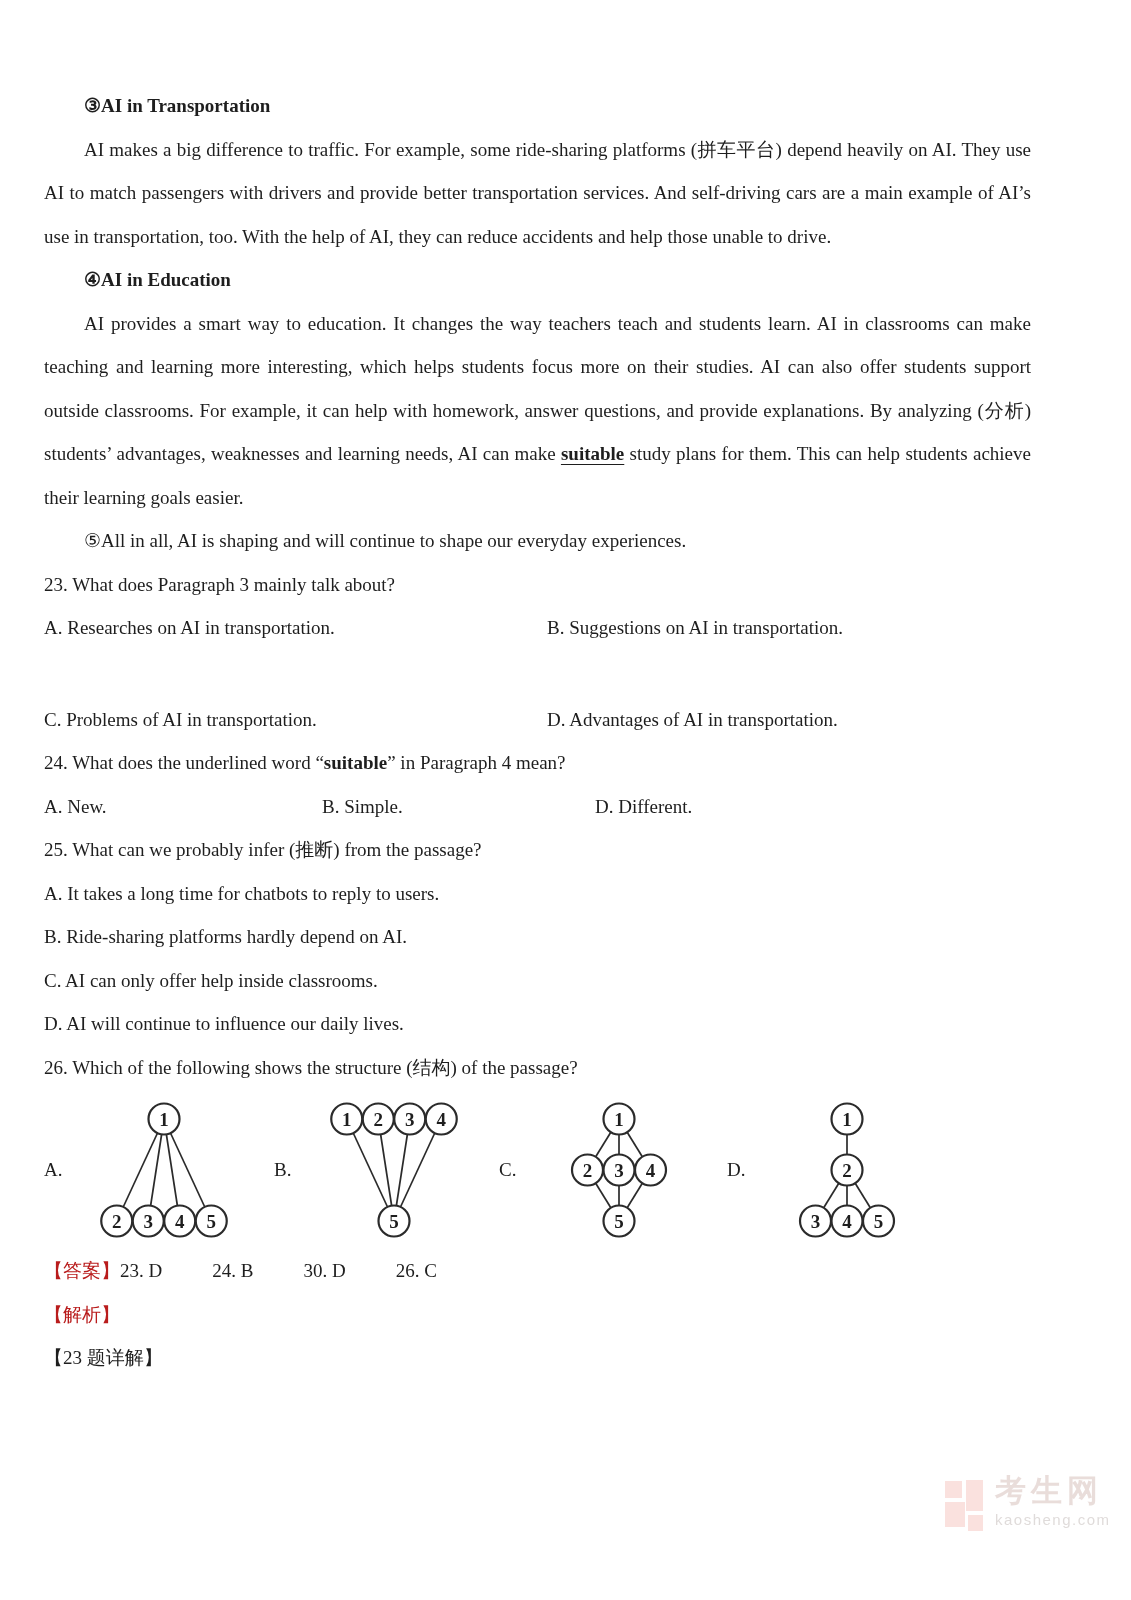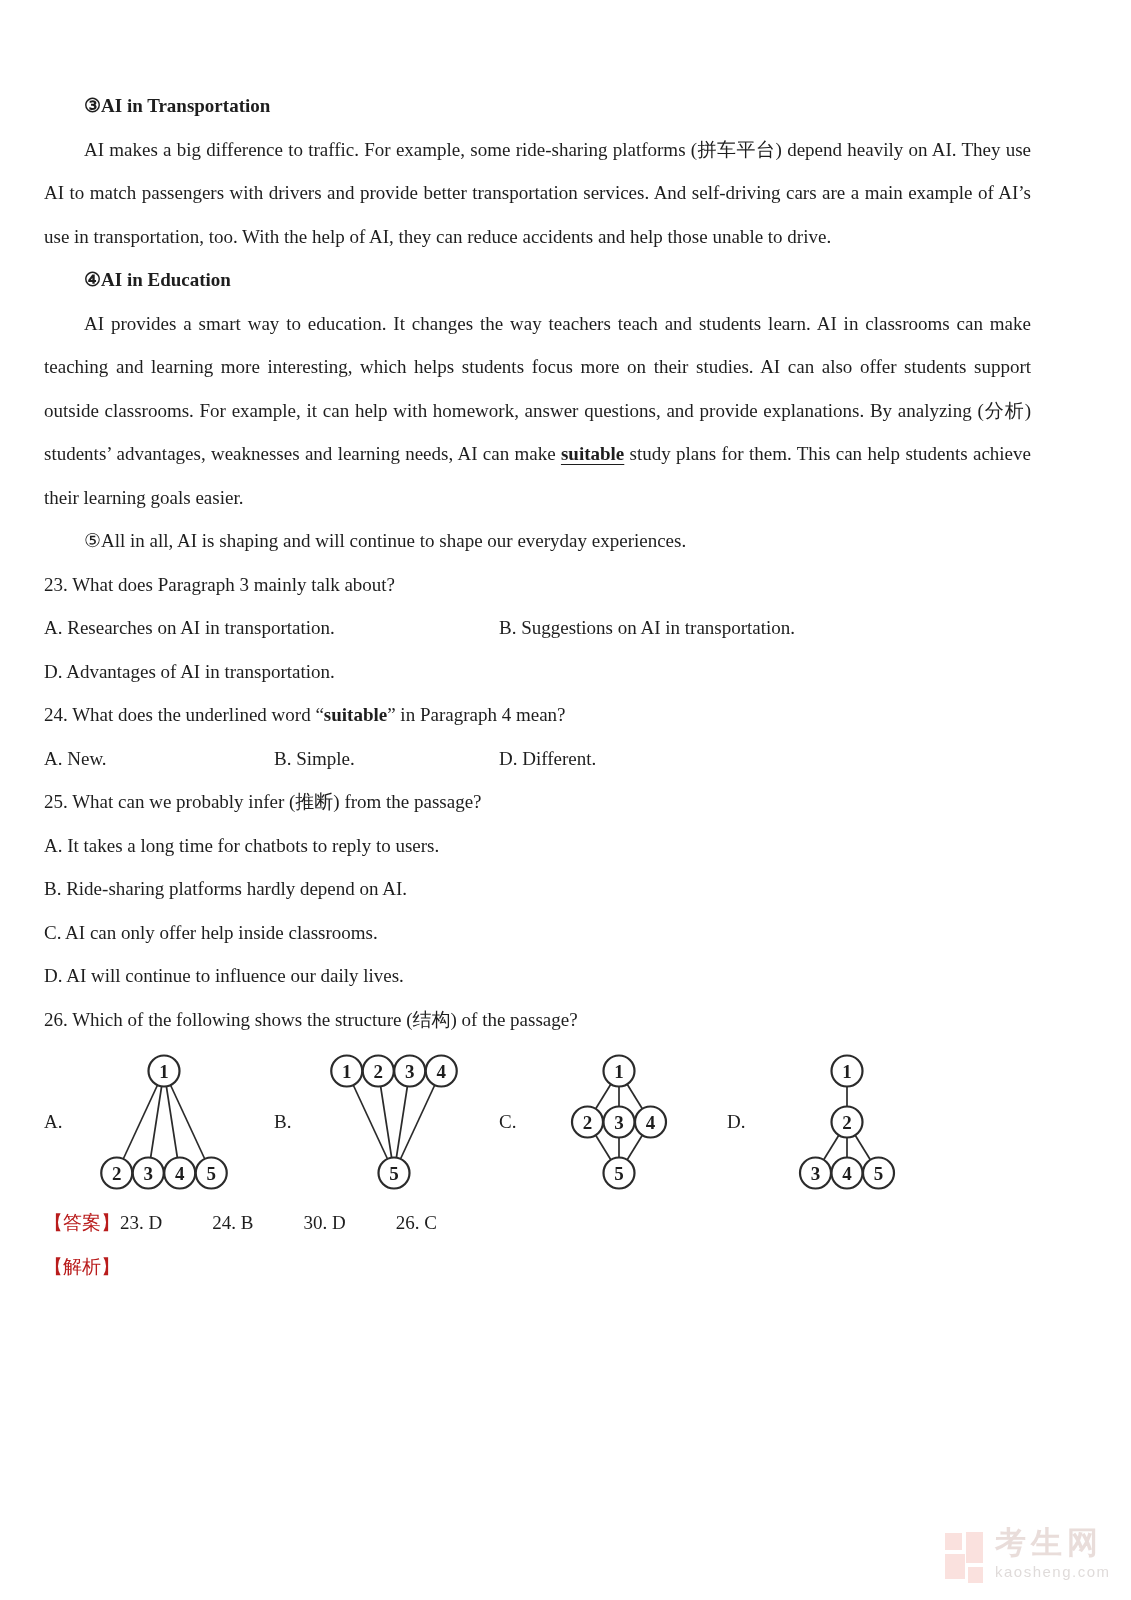--- a/index.html
+++ b/index.html
@@ -15,21 +15,21 @@
     color: #1e1e1e;
     padding: 84px 100px 0 44px;
     overflow: hidden;
   }
   .page p { margin: 0; line-height: 43.5px; text-align: justify; }
   .indent { text-indent: 40px; }
   .bold { font-weight: bold; }
   .heading { font-weight: bold; text-indent: 40px; text-align: left; }
   .underline-bold { font-weight: bold; text-decoration: underline; text-underline-offset: 4px; }
   .qline { text-align: left; }
-  .opt-grid { display: grid; line-height: 43.5px; }
+  .opt-grid { display: grid; line-height: 43.5px; gap: 48px; }
   .cols2 { grid-template-columns: 455px auto; }
   .cols4 { grid-template-columns: 230px 225px 228px auto; }
   .opt-cell { line-height: 43.5px; white-space: nowrap; overflow: visible; }
 
   .diagram-row {
     display: grid;
     grid-template-columns: 230px 225px 228px auto;
     height: 158px;
     align-items: center;
     margin-top: 2px;
@@ -38,21 +38,21 @@
   .diagram-label { width: 34px; flex: 0 0 34px; }
   .diagram-cell svg { display: block; margin-left: 10px; }
 
   .answer-line { text-align: left; }
   .accent { color: #b91c1c; }
   .answer-item { display: inline-block; margin-right: 50px; }
 
   .watermark {
     position: absolute;
     left: 945px;
-    top: 1512px;
+    top: 1460px;
     display: flex;
     align-items: flex-start;
     opacity: 0.62;
   }
   .wm-logo { position: relative; width: 40px; height: 54px; margin-top: 20px; }
   .wm-logo span { position: absolute; background: #f2a79e; opacity: 0.55; }
   .wm-b1 { left: 0; top: 1px; width: 17px; height: 17px; }
   .wm-b2 { left: 0; top: 22px; width: 20px; height: 25px; }
   .wm-b3 { left: 21px; top: 0; width: 17px; height: 31px; }
   .wm-b4 { left: 23px; top: 35px; width: 15px; height: 16px; }
@@ -87,20 +87,21 @@
   <p class="heading">④AI in Education</p>
 
   <p class="indent"><span>AI provides a smart way to education. It changes the way teachers teach and students learn. AI in classrooms can make teaching and learning more interesting, which helps students focus more on their studies. AI can also offer students support outside classrooms. For example, it can help with homework, answer questions, and provide explanations. By analyzing (分析) students’ advantages, weaknesses and learning needs, AI can make </span><span class="underline-bold">suitable</span><span> study plans for them. This can help students achieve their learning goals easier.</span></p>
 
   <p class="indent">⑤All in all, AI is shaping and will continue to shape our everyday experiences.</p>
 
   <p class="qline">23. What does Paragraph 3 mainly talk about?</p>
   <div class="opt-grid cols2">
     <div class="opt-cell">A. Researches on AI in transportation.</div>
     <div class="opt-cell">B. Suggestions on AI in transportation.</div>
+    <div class="opt-cell">C. Problems of AI in transportation.</div>
     <div class="opt-cell">D. Advantages of AI in transportation.</div>
   </div>
 
   <p class="qline"><span>24. What does the underlined word “</span><span class="bold">suitable</span><span>” in Paragraph 4 mean?</span></p>
   <div class="opt-grid cols4">
     <div class="opt-cell">A. New.</div>
     <div class="opt-cell">B. Simple.</div>
     <div class="opt-cell">D. Different.</div>
   </div>
 
@@ -199,20 +200,21 @@
           </svg>
         </span>
     </div>
   </div>
 
   <p class="answer-line"><span class="accent">【答案】</span><span class="answer-item">23. D</span><span class="answer-item">24. B</span><span class="answer-item">30. D</span><span class="answer-item">26. C</span></p>
 
   <p class="qline"><span class="accent">【解析】</span></p>
 
 
+  <p class="qline">【23 题详解】</p>
 
   <div class="watermark">
     <div class="wm-logo">
       <span class="wm-b1"></span>
         <span class="wm-b2"></span>
         <span class="wm-b3"></span>
         <span class="wm-b4"></span>
     </div>
     <div class="wm-text">
       <div class="wm-name">考生网</div>

